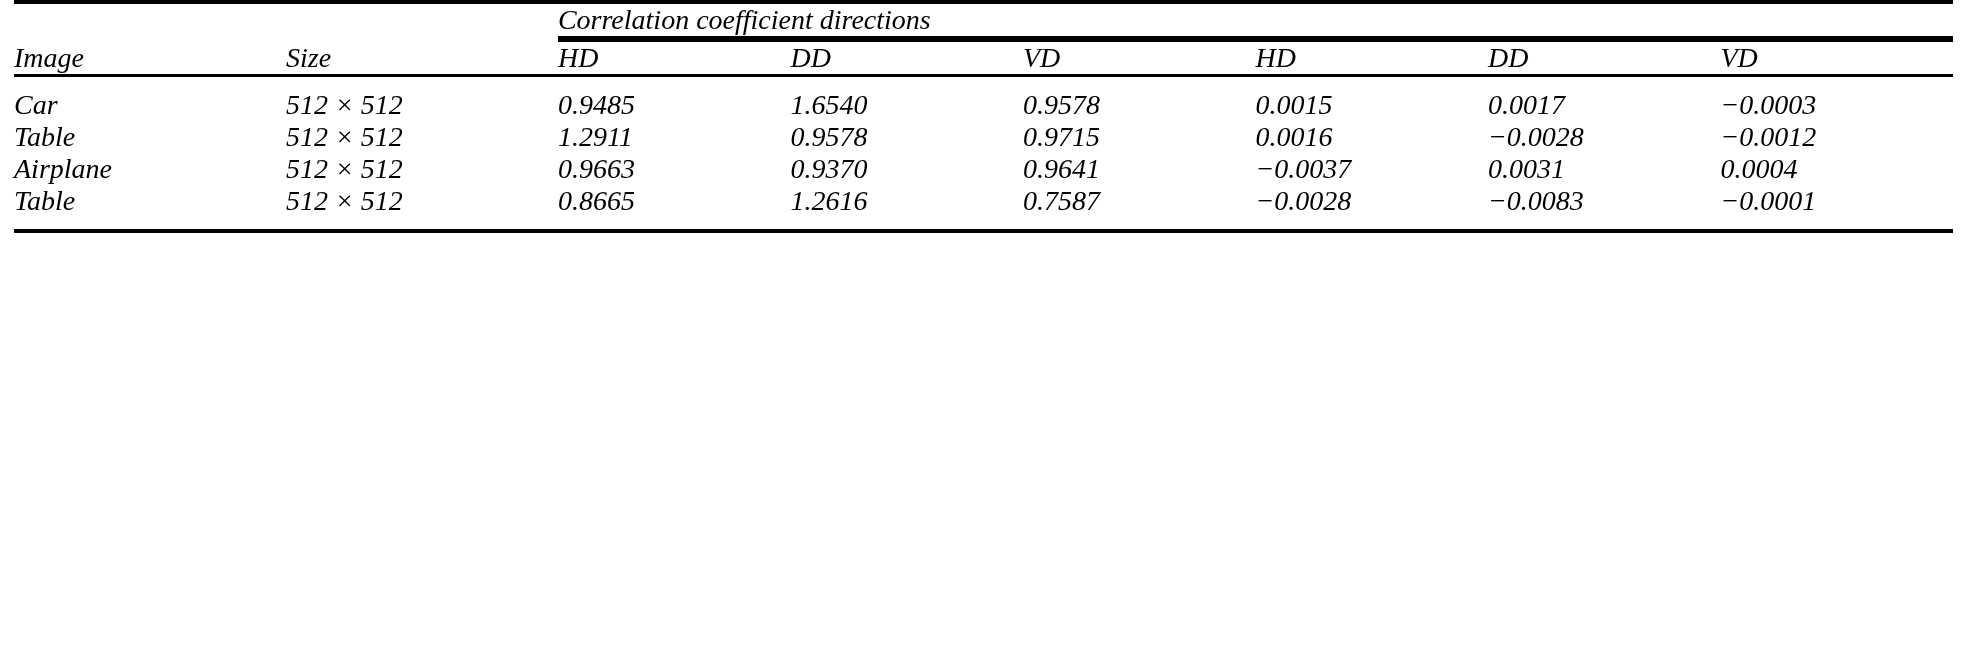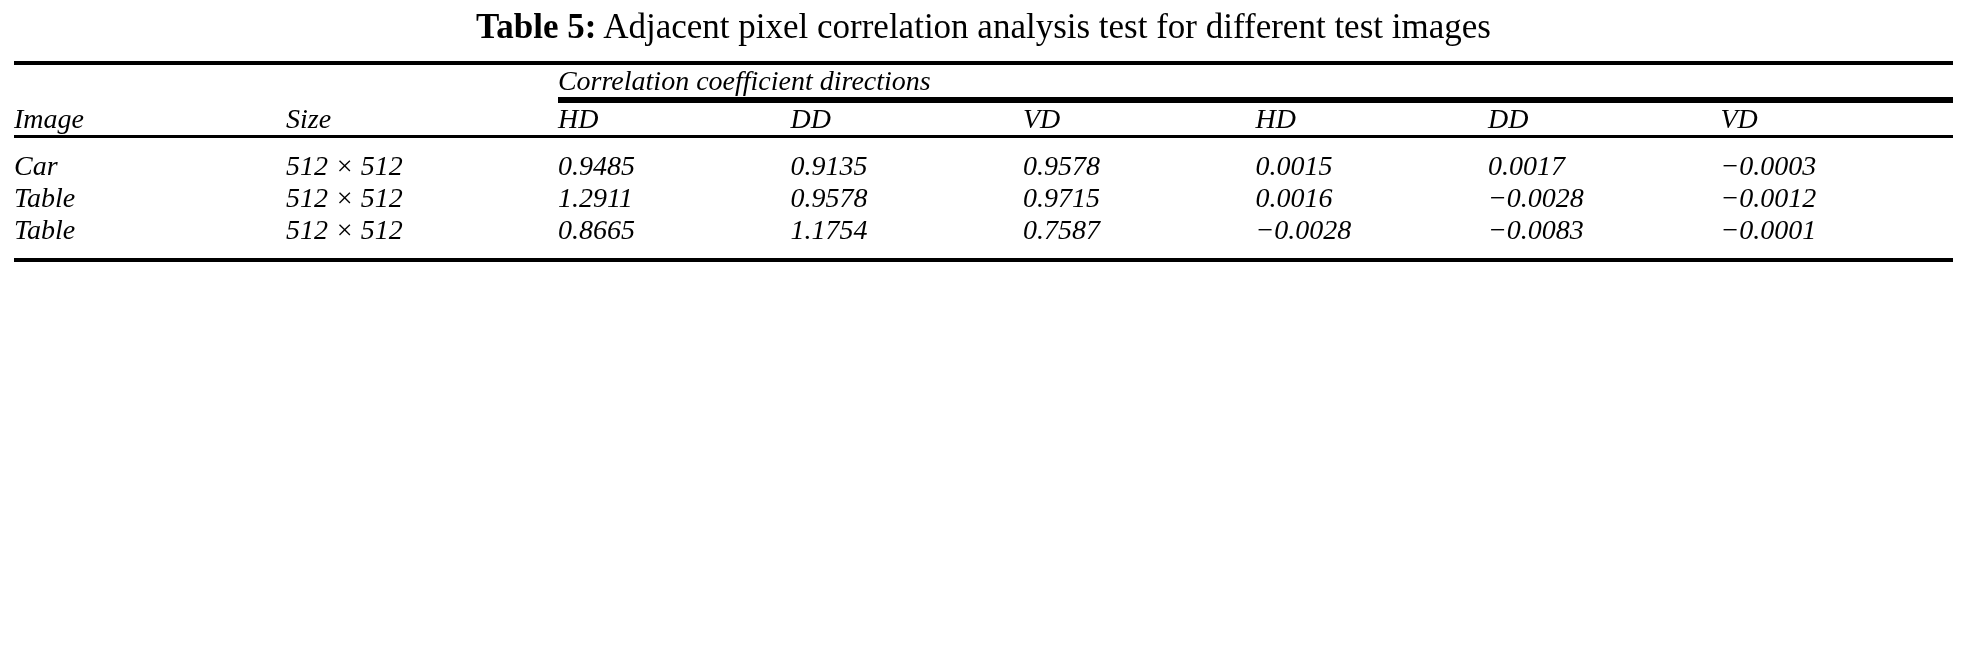--- a/index.html
+++ b/index.html
@@ -74,24 +74,20 @@
   .col-image { width: 255px; }
   .col-size  { width: 255px; }
   .col-c     { width: 218px; }
   .nowrap { white-space: nowrap; }
 </style>
 </head>
 <body>
 
 <div class="table-wrap">
 
-  <div class="caption">
-    <span class="caption-label">Table 5:</span>
-    <span>Adjacent pixel correlation analysis test for different test images</span>
-  </div>
 
   <table class="tbl">
     <colgroup>
       <col class="col-image">
       <col class="col-size">
       <col class="col-c">
       <col class="col-c">
       <col class="col-c">
       <col class="col-c">
       <col class="col-c">
@@ -130,44 +126,54 @@
       <td>VD</td>
       <td>HD</td>
       <td>DD</td>
       <td>VD</td>
     </tr>
 
     <tr class="data-row first">
       <td>Car</td>
       <td class="nowrap">512 × 512</td>
       <td>0.9485</td>
-      <td>0.9135</td>
+      <td>1.6540</td>
       <td>0.9578</td>
       <td>0.0015</td>
       <td>0.0017</td>
       <td>−0.0003</td>
     </tr>
 
     <tr class="data-row">
       <td>Table</td>
       <td class="nowrap">512 × 512</td>
       <td>1.2911</td>
       <td>0.9578</td>
       <td>0.9715</td>
       <td>0.0016</td>
       <td>−0.0028</td>
       <td>−0.0012</td>
     </tr>
 
+    <tr class="data-row">
+      <td>Airplane</td>
+      <td class="nowrap">512 × 512</td>
+      <td>0.9663</td>
+      <td>0.9370</td>
+      <td>0.9641</td>
+      <td>−0.0037</td>
+      <td>0.0031</td>
+      <td>0.0004</td>
+    </tr>
 
     <tr class="data-row last">
       <td>Table</td>
       <td class="nowrap">512 × 512</td>
       <td>0.8665</td>
-      <td>1.1754</td>
+      <td>1.2616</td>
       <td>0.7587</td>
       <td>−0.0028</td>
       <td>−0.0083</td>
       <td>−0.0001</td>
     </tr>
 
     <tr>
       <td colspan="8" style="border-top:4px solid #000;"></td>
     </tr>
 

